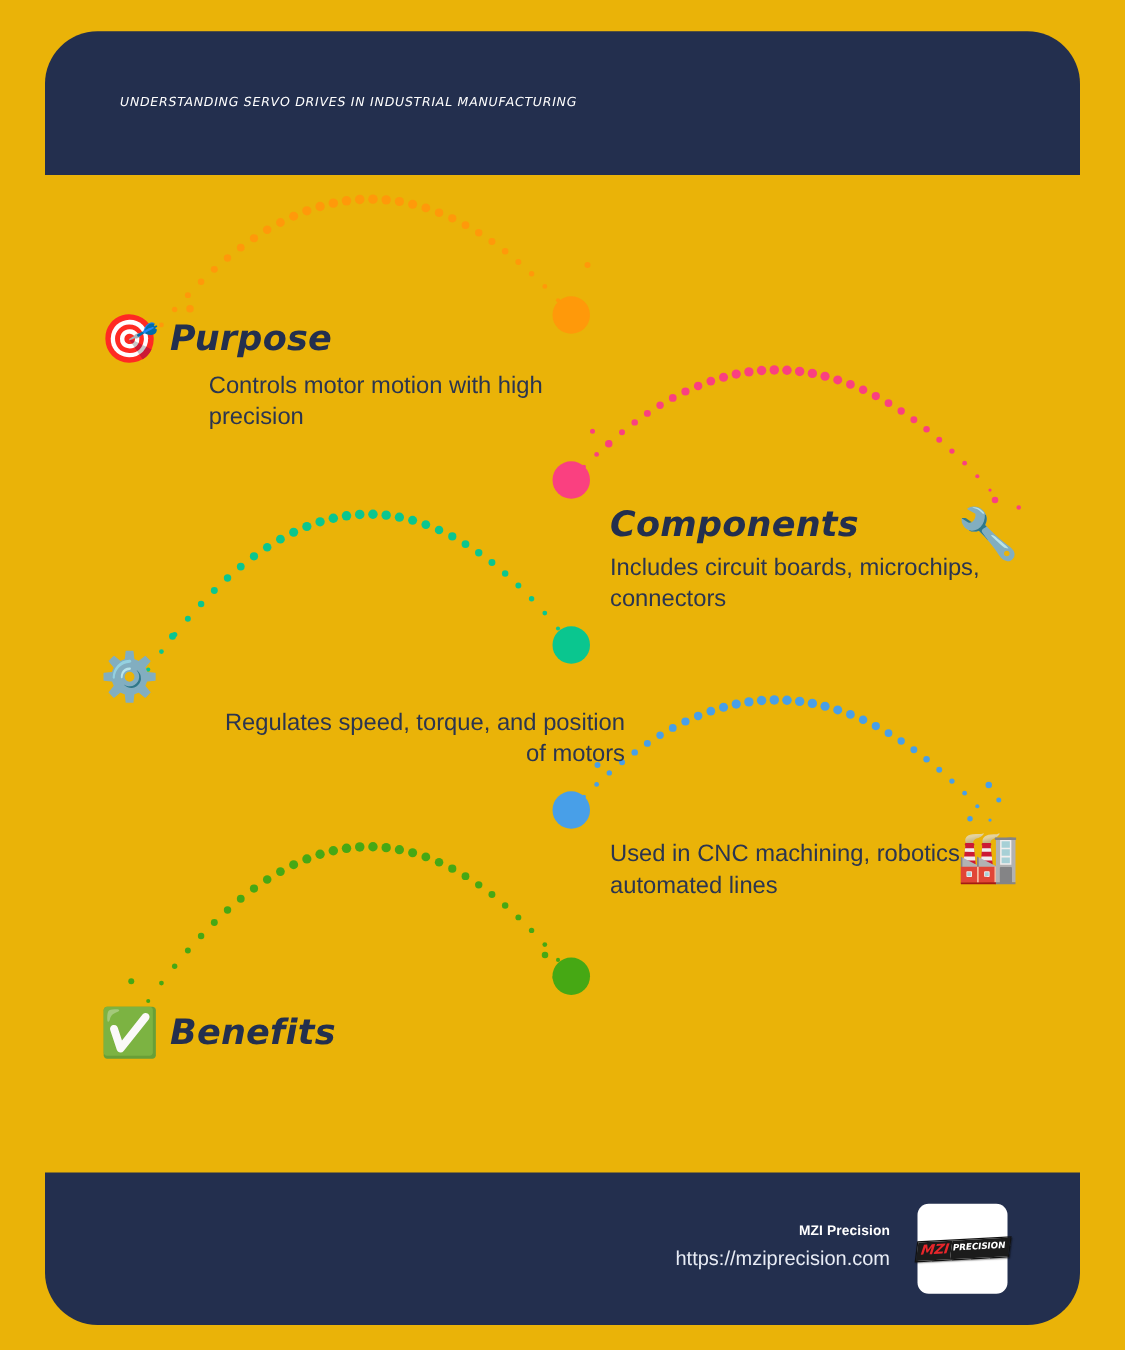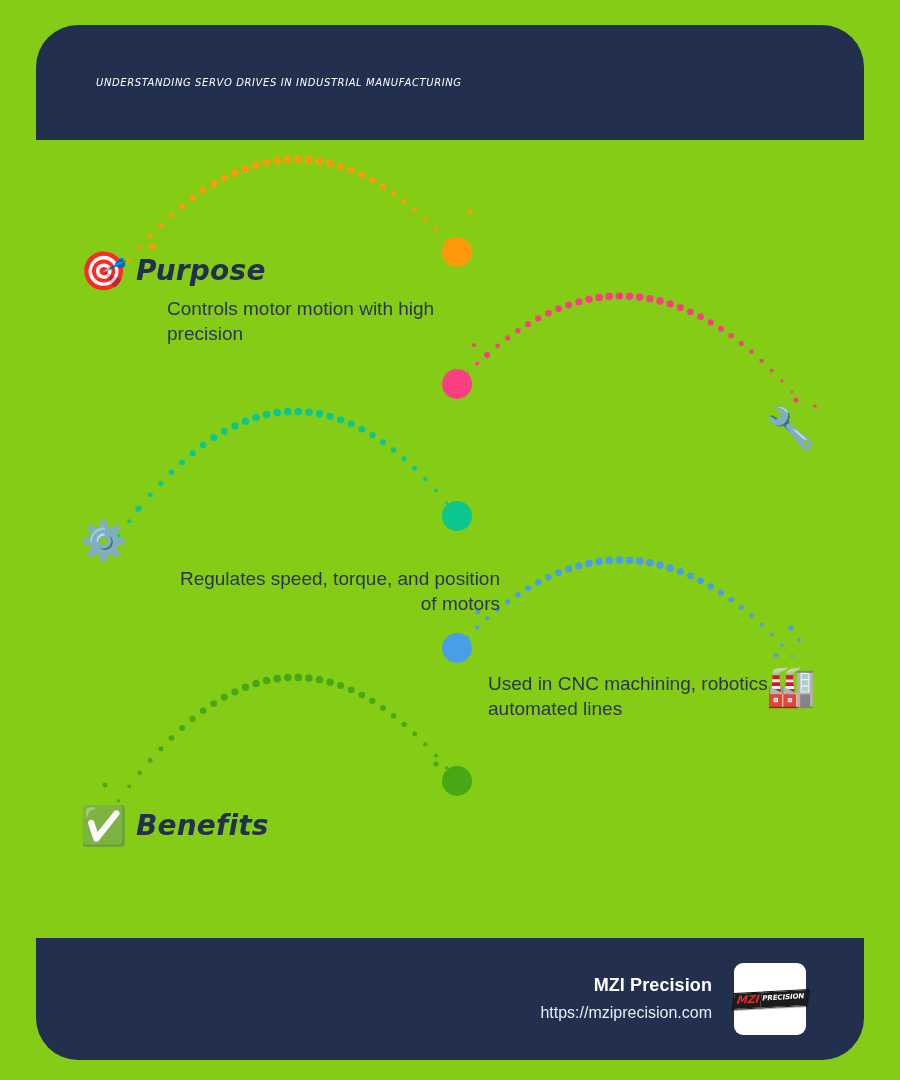--- a/index.html
+++ b/index.html
@@ -12,21 +12,21 @@
     background: #f1f5fc;
     font-family: "Liberation Sans", sans-serif;
     overflow: hidden;
     position: relative;
   }
 
   #infographic {
     position: relative;
     width: 900px;
     height: 1080px;
-    background: #84cc16;
+    background: #eab308;
   }
 
   
   .header-band {
     position: absolute;
     left: 36px;
     top: 25px;
     width: 828px;
     height: 115px;
     background: #232f4e;
@@ -69,21 +69,21 @@
     transform: translateY(-50%);
     display: flex;
     align-items: center;
     gap: 22px;
   }
   .footer-text {
     text-align: right;
     color: #ffffff;
   }
   .footer-brand {
-    font-size: 18px;
+    font-size: 11px;
     font-weight: bold;
     color: #ffffff;
     line-height: 1.35;
     letter-spacing: 0.1px;
   }
   .footer-url {
     font-size: 16px;
     font-weight: 400;
     color: #e8ecf5;
     line-height: 1.5;
@@ -405,20 +405,26 @@
     </svg>
 
   <div class="step left" id="step-purpose" style="left:80px; top:252px; width:400px;">
     <div class="step-head">
       <span class="step-icon">🎯</span>
       <span class="step-title">Purpose</span>
     </div>
     <div class="step-desc indent-left">Controls motor motion with high precision</div>
   </div>
 
+  <div class="step right" id="step-components" style="left:488px; top:405px; width:320px;">
+    <div class="step-head">
+      <span class="step-title">Components</span>
+    </div>
+    <div class="step-desc indent-none">Includes circuit boards, microchips, connectors</div>
+  </div>
   <span class="step-side-icon" style="left:766px; top:408px;">🔧</span>
 
   <div class="step left" id="step-functionality" style="left:80px; top:522px; width:420px;">
     <div class="step-head">
       <span class="step-icon">⚙️</span>
     </div>
     <div class="step-desc indent-left" style="max-width:350px;text-align:right;">Regulates speed, torque, and position of motors</div>
   </div>
 
   <div class="step right" id="step-applications" style="left:488px; top:665px; width:330px;">

